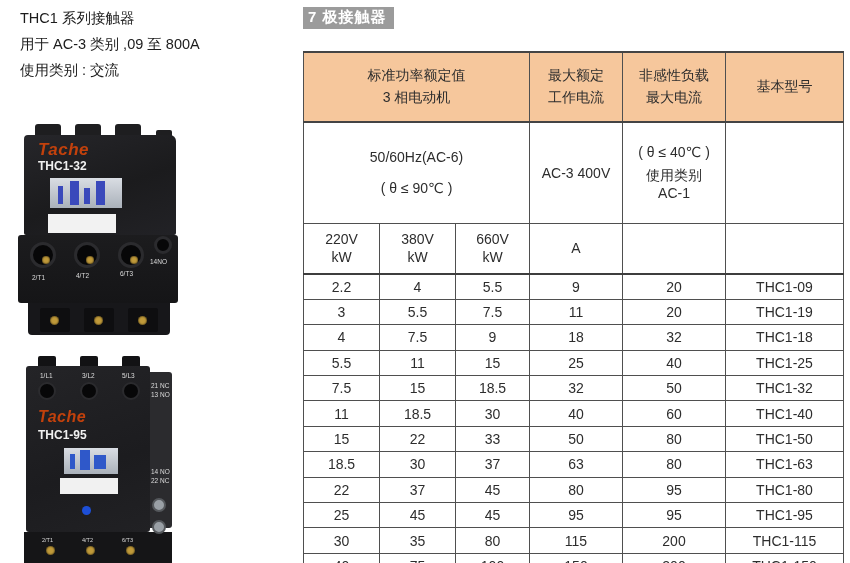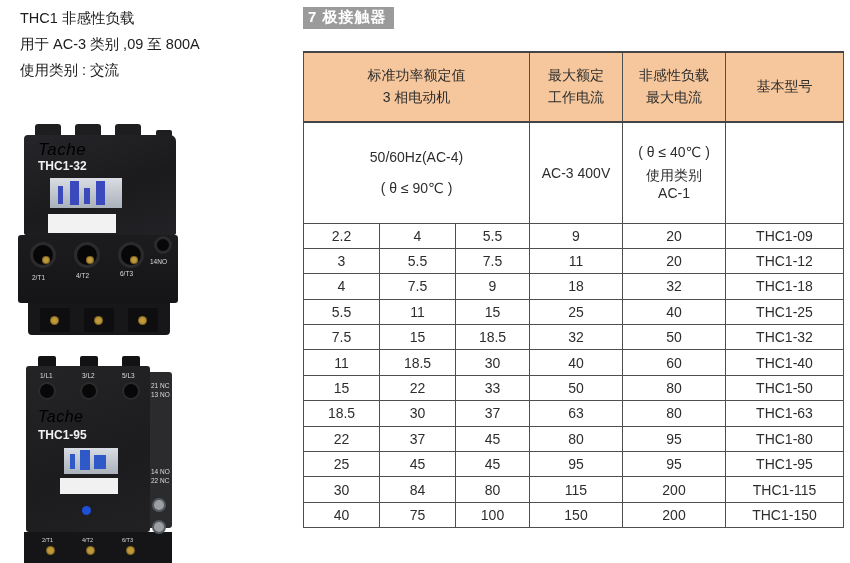--- a/index.html
+++ b/index.html
@@ -31,41 +31,41 @@
   tr.h2 td { height:101px; }
   tr.h3 td { height:51px; border-bottom:2px solid #3d3d3d; line-height:1.3; }
   tbody.rows td { height:25.4px; }
   .line-gap-lg { margin-bottom:15px; }
   .line-gap-sm { margin-bottom:7px; }
 
   
   .photo { position:absolute; }
   .photo * { position:absolute; }
   .blk { background:#1e1e20; }
-  .brand { color:#000000; font-style:italic; font-weight:normal; letter-spacing:.5px; }
+  .brand { color:#c2410c; font-style:italic; font-weight:bold; letter-spacing:.5px; }
   .model { color:#f0f0f0; font-weight:bold; }
   .tlabel { color:#dcdcdc; font-size:6.5px; line-height:8px; white-space:nowrap; }
   .winport { background:linear-gradient(180deg,#d9dde3 0%,#aab1ba 100%); }
   .bluebar { background:#3a49bb; }
   .hole { background:#070708; border-radius:50%; border:3px solid #2b2b2e; }
   .screw { background:#c09a3a; border-radius:50%; box-shadow:0 0 2px #000 inset; }
   .metal { background:#9aa0a6; border-radius:50%; border:2px solid #55585c; }
 
   
   .photo1 { left:18px; top:122px; width:162px; height:218px; }
   
   .photo2 { left:24px; top:356px; width:148px; height:207px; }
 </style>
 </head>
 <body>
 
 <div class="page">
 
   <div class="intro">
-    <div>THC1 非感性负载</div>
+    <div>THC1 系列接触器</div>
     <div>用于 AC-3 类别 ,09 至 800A</div>
     <div>使用类别 : 交流</div>
   </div>
 
   <div class="badge">7 极接触器</div>
 
   <div class="photo photo1">
     <div class="blk" style="left:17px;top:2px;width:26px;height:16px;border-radius:3px 3px 0 0;"></div>
     <div class="blk" style="left:57px;top:2px;width:26px;height:16px;border-radius:3px 3px 0 0;"></div>
     <div class="blk" style="left:97px;top:2px;width:26px;height:16px;border-radius:3px 3px 0 0;"></div>
@@ -157,48 +157,65 @@
           <div>工作电流</div>
         </th>
         <th>
           <div>非感性负载</div>
           <div>最大电流</div>
         </th>
         <th>基本型号</th>
       </tr>
       <tr class="h2">
         <td colspan="3">
-          <div class="line-gap-lg">50/60Hz(AC-4)</div>
+          <div class="line-gap-lg">50/60Hz(AC-6)</div>
           <div>( θ ≤ 90℃ )</div>
         </td>
         <td>AC-3 400V</td>
         <td>
           <div class="line-gap-sm">( θ ≤ 40℃ )</div>
           <div>使用类别</div>
           <div>AC-1</div>
         </td>
+        <td></td>
+      </tr>
+      <tr class="h3">
+        <td>
+          <div>220V</div>
+          <div>kW</div>
+        </td>
+        <td>
+          <div>380V</div>
+          <div>kW</div>
+        </td>
+        <td>
+          <div>660V</div>
+          <div>kW</div>
+        </td>
+        <td>A</td>
+        <td></td>
         <td></td>
       </tr>
     </thead>
     <tbody class="rows">
         <tr>
           <td>2.2</td>
           <td>4</td>
           <td>5.5</td>
           <td>9</td>
           <td>20</td>
           <td>THC1-09</td>
         </tr>
         <tr>
           <td>3</td>
           <td>5.5</td>
           <td>7.5</td>
           <td>11</td>
           <td>20</td>
-          <td>THC1-12</td>
+          <td>THC1-19</td>
         </tr>
         <tr>
           <td>4</td>
           <td>7.5</td>
           <td>9</td>
           <td>18</td>
           <td>32</td>
           <td>THC1-18</td>
         </tr>
         <tr>
@@ -252,21 +269,21 @@
         <tr>
           <td>25</td>
           <td>45</td>
           <td>45</td>
           <td>95</td>
           <td>95</td>
           <td>THC1-95</td>
         </tr>
         <tr>
           <td>30</td>
-          <td>84</td>
+          <td>35</td>
           <td>80</td>
           <td>115</td>
           <td>200</td>
           <td>THC1-115</td>
         </tr>
         <tr>
           <td>40</td>
           <td>75</td>
           <td>100</td>
           <td>150</td>

